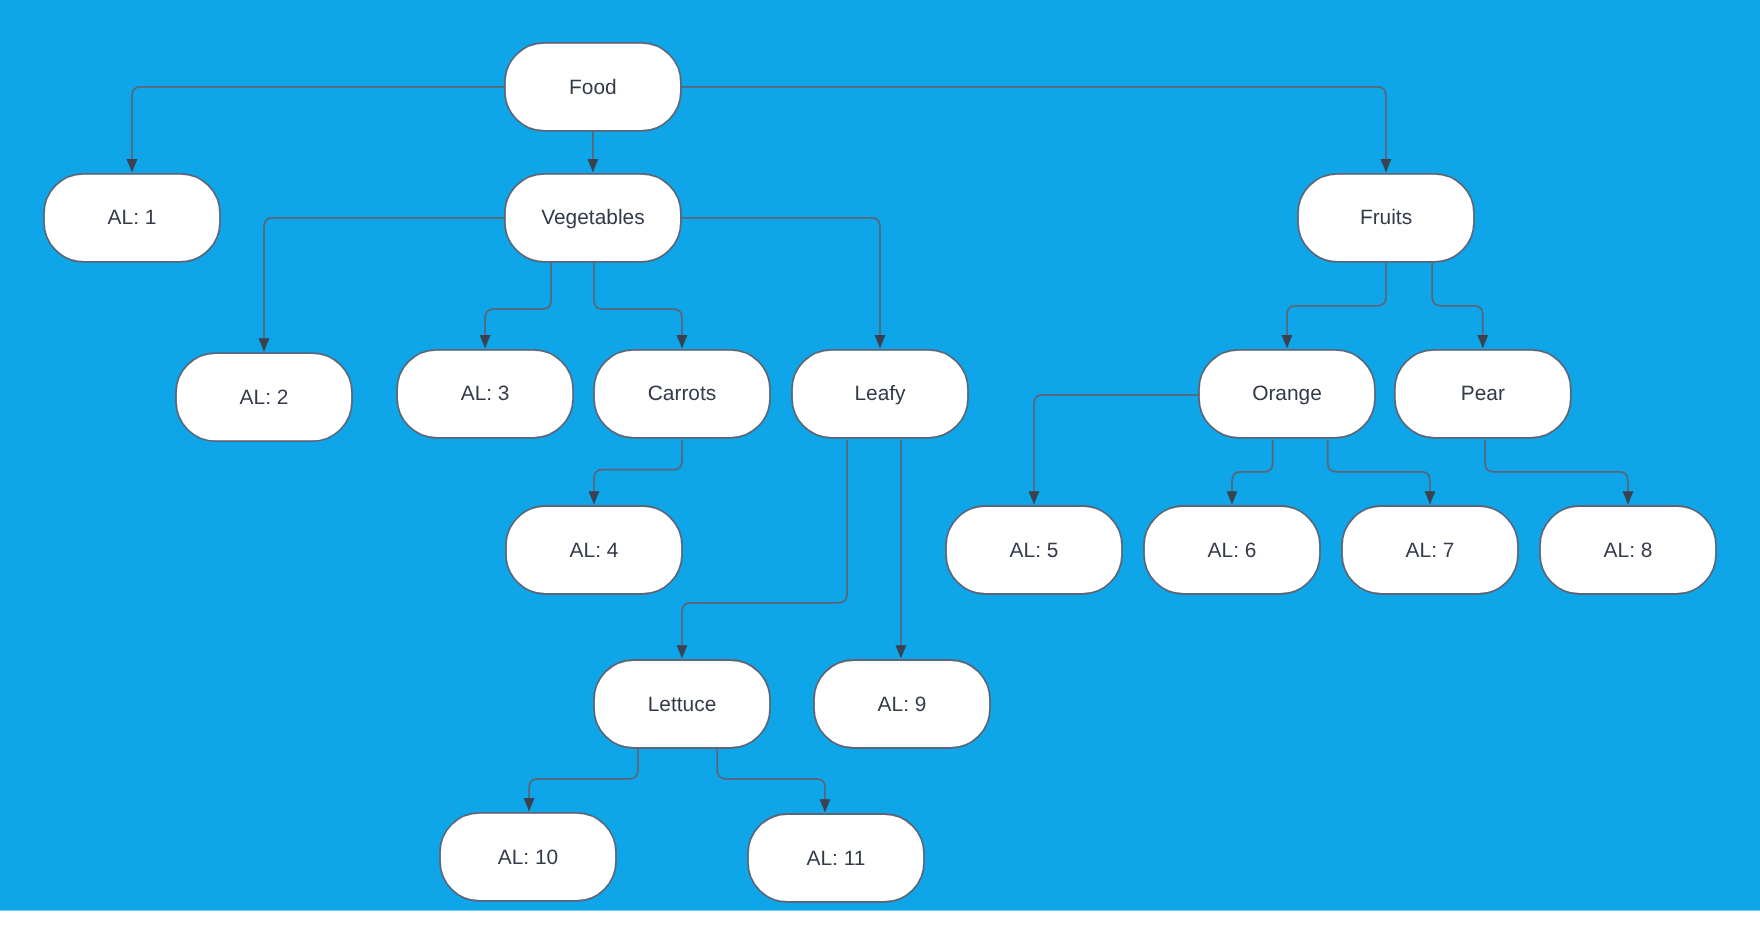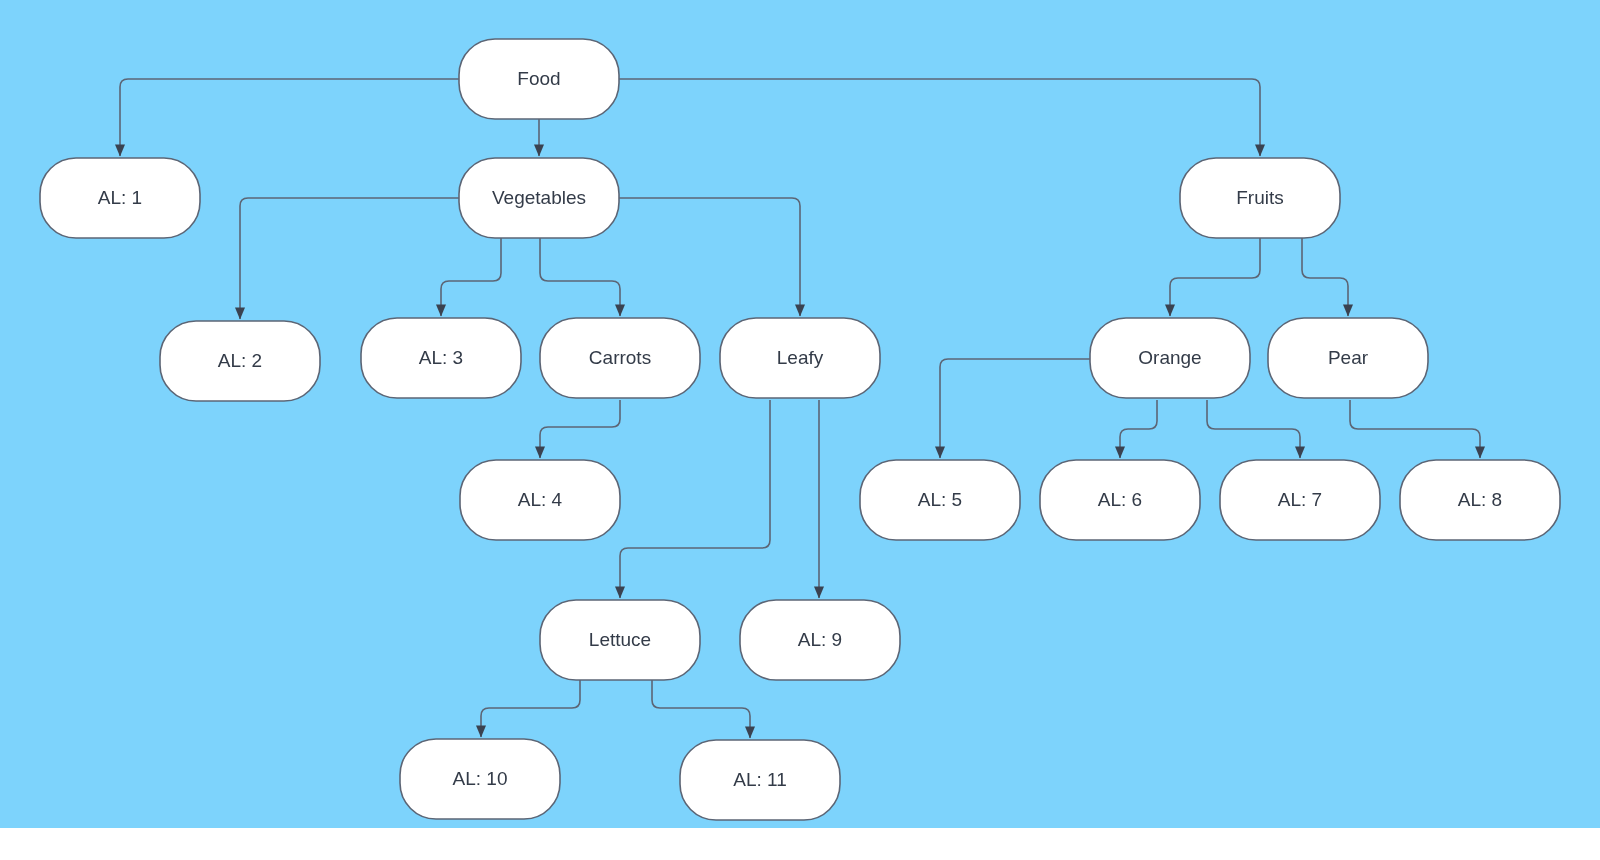--- a/index.html
+++ b/index.html
@@ -4,21 +4,21 @@
 <style>
   html, body {
     margin: 0;
     padding: 0;
     background: #ffffff;
   }
   .canvas {
     position: relative;
     width: 1600px;
     height: 828px;
-    background: #7dd3fc;
+    background: #0ea5e9;
     overflow: hidden;
     font-family: "Liberation Sans", sans-serif;
     text-align: right;
   }
   svg { display: block; }
   .node-rect {
     fill: #ffffff;
     stroke: #5c6575;
     stroke-width: 1.6;
   }

